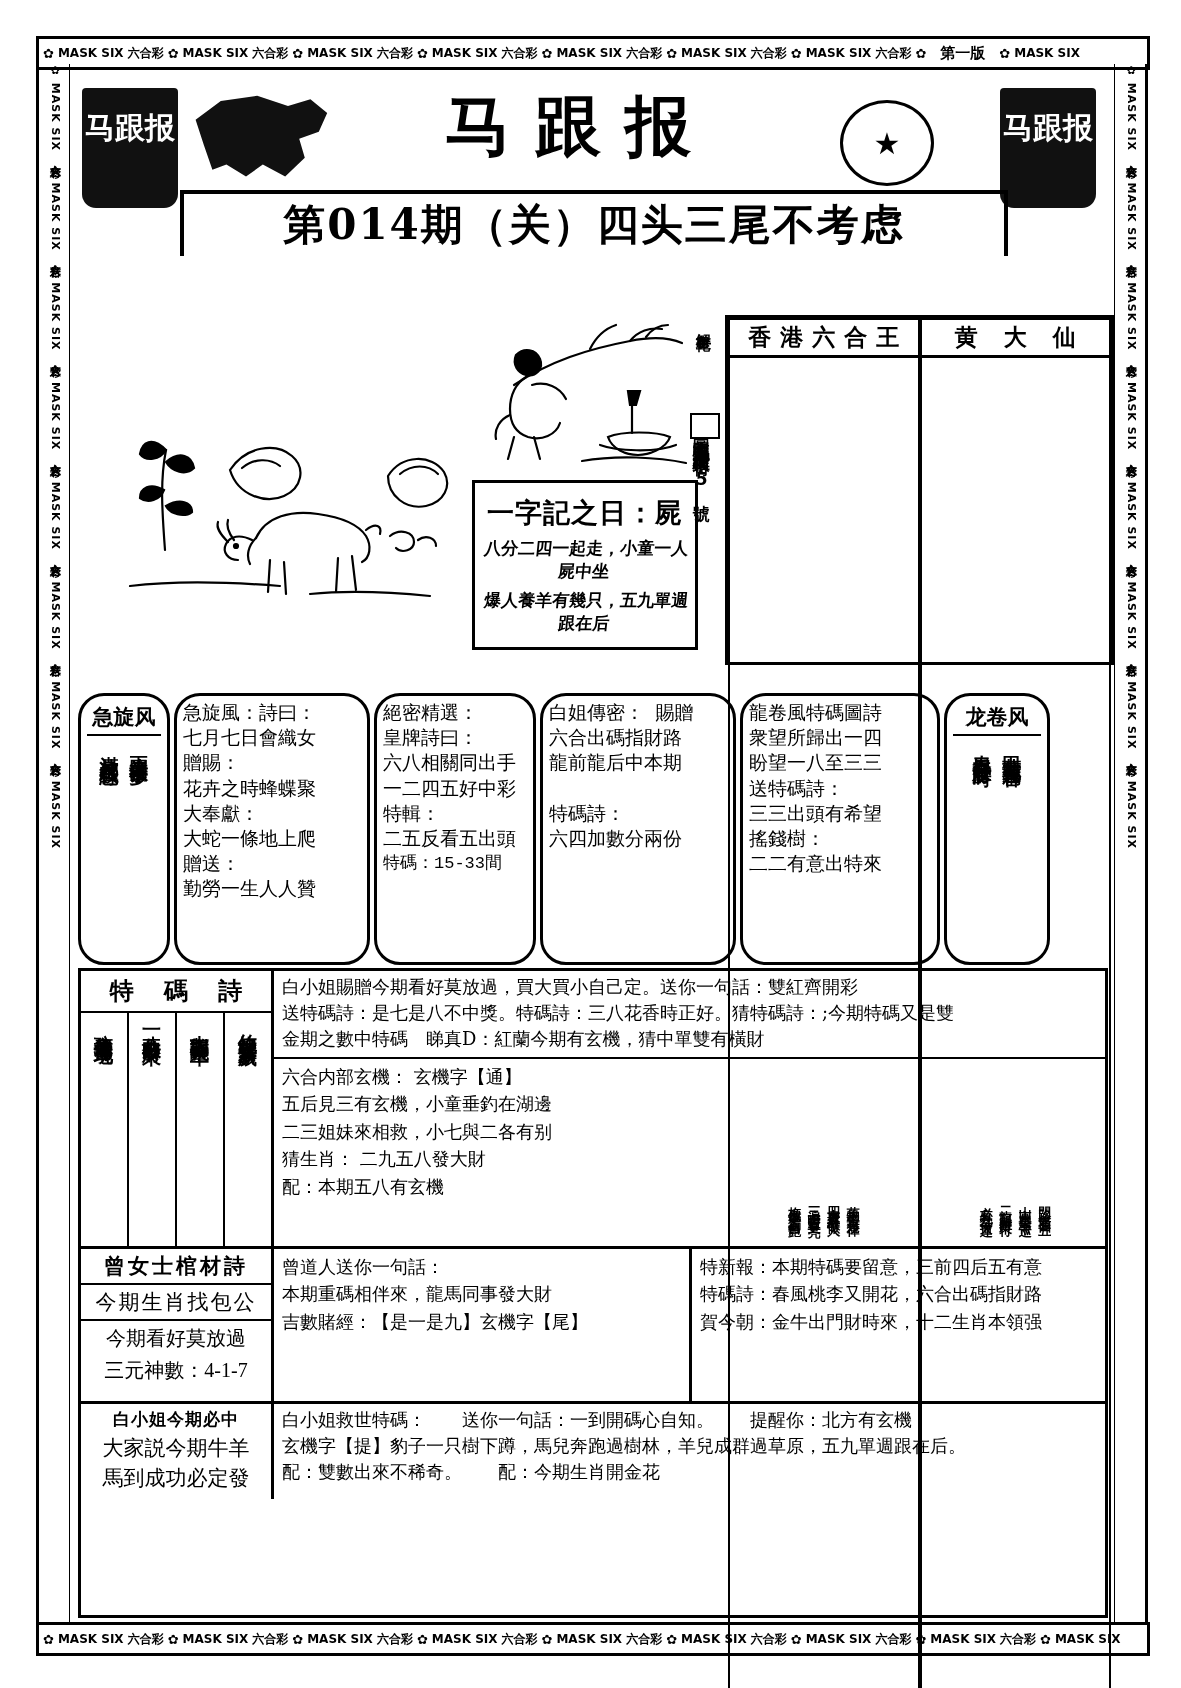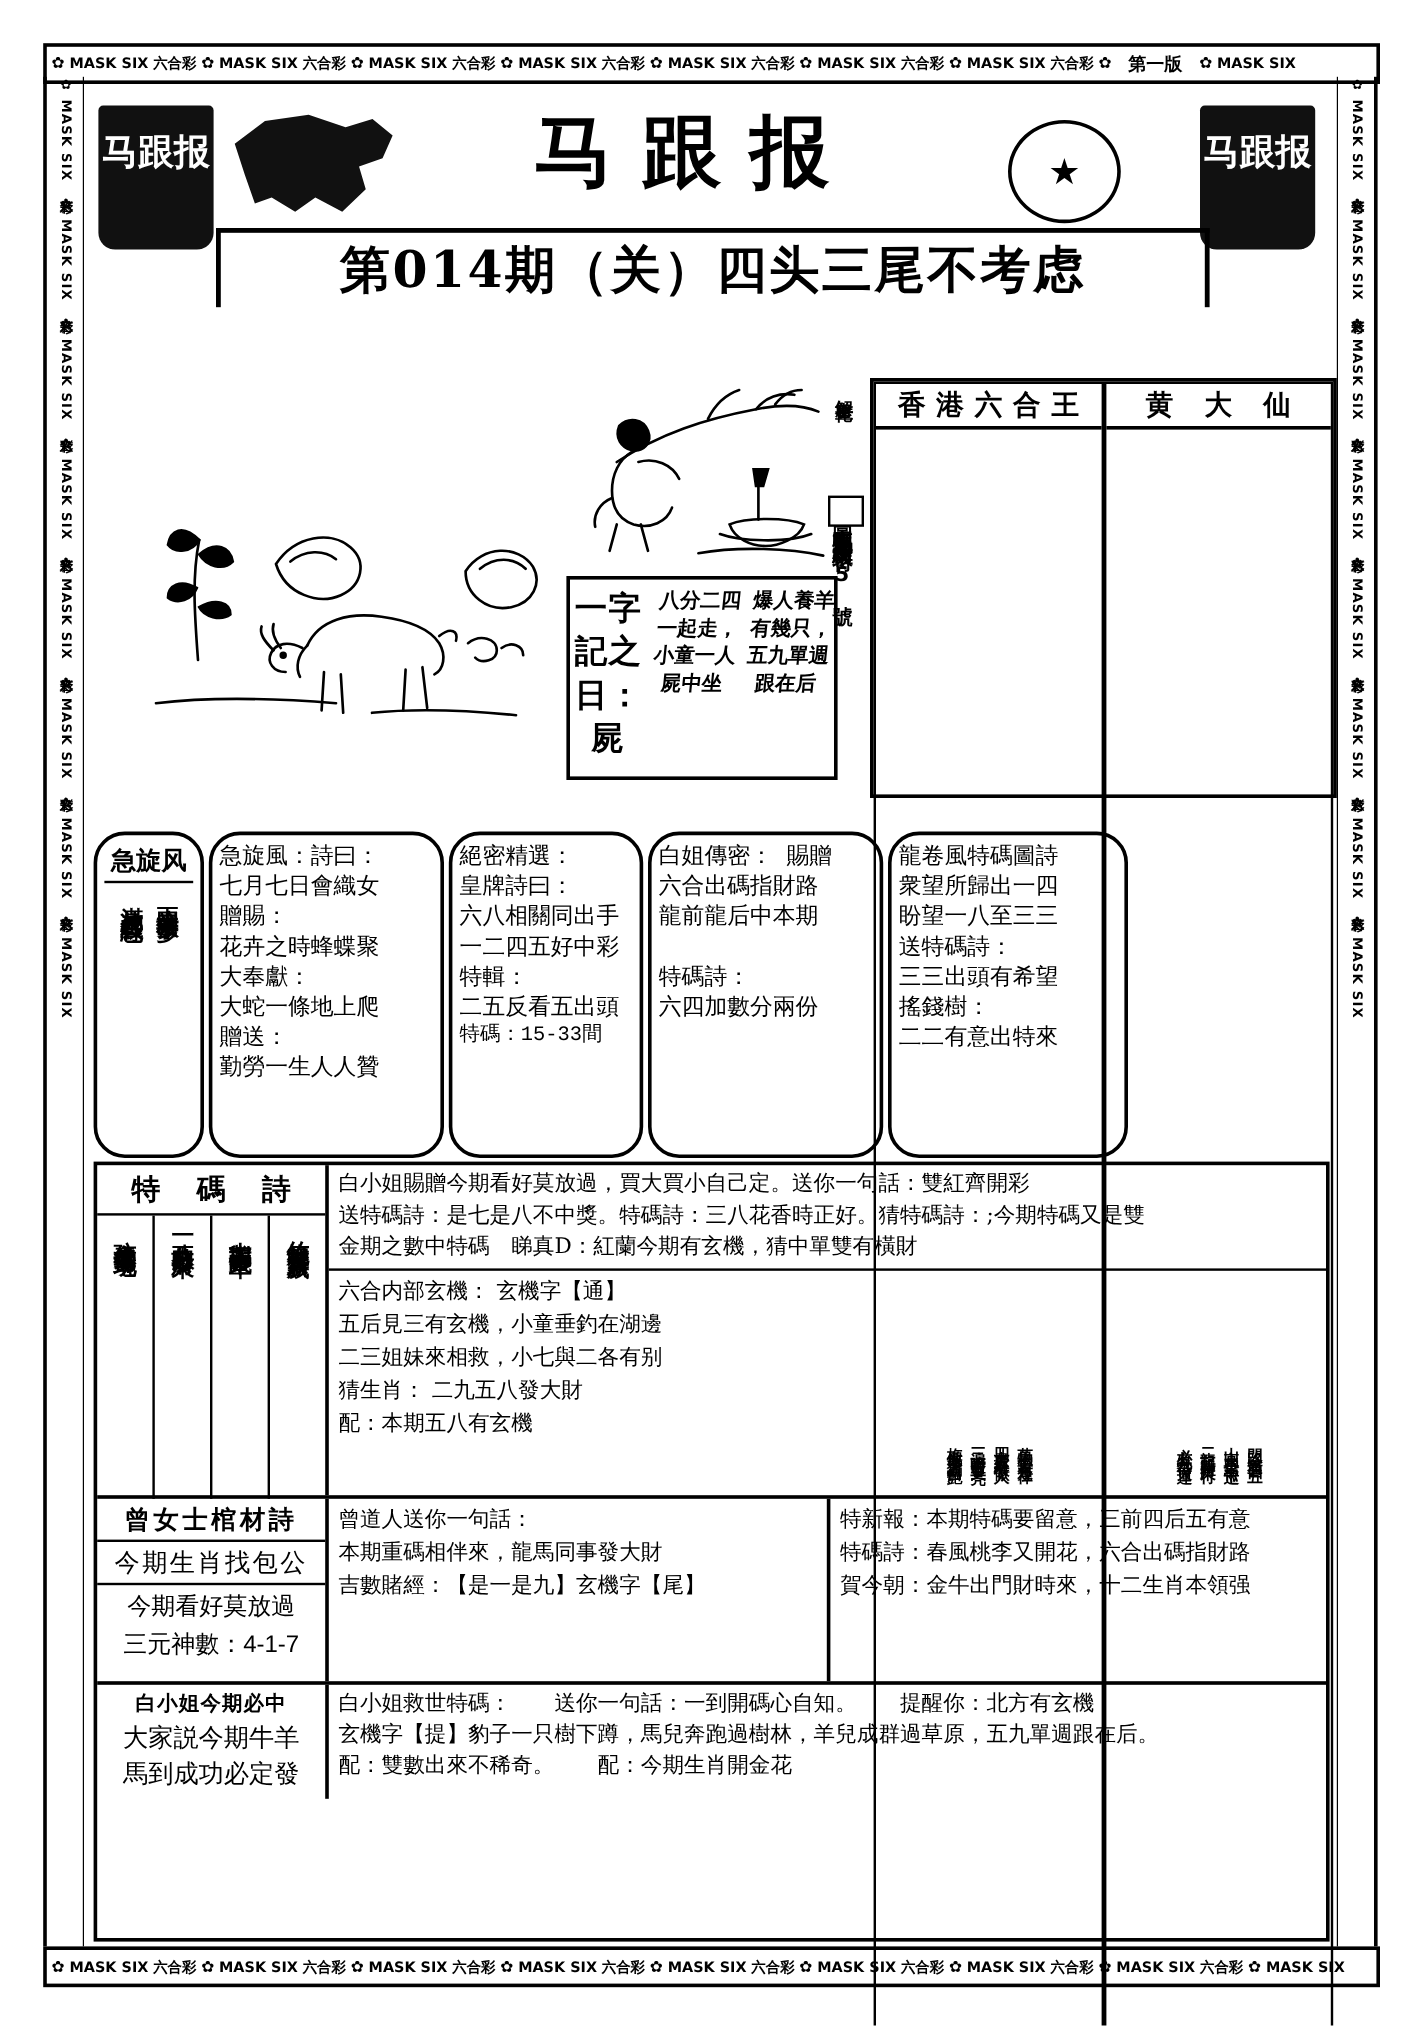--- a/index.html
+++ b/index.html
@@ -81,21 +81,21 @@
   .subtitle-bar .st{
     font-size:42px;font-weight:bold;letter-spacing:2px;
     font-family:"DejaVu Serif","Liberation Serif",serif;
   }
 
   
   .artzone{position:absolute;left:70px;top:315px;width:1044px;height:370px;}
   .midbox{
     position:absolute;left:402px;top:165px;width:226px;height:170px;
     border:3px solid #000;padding:6px 4px;box-sizing:border-box;
-    display:flex;flex-direction:row;justify-content:center;gap:6px;
+    display:flex;flex-direction:column;justify-content:center;gap:6px;
   }
   .midbox .mtitle{font-size:27px;font-weight:bold;text-align:center;
      font-family:"DejaVu Serif","Liberation Serif",serif;letter-spacing:1px;}
   .midbox .mline{font-size:17px;font-weight:bold;text-align:center;
      font-family:"DejaVu Serif","Liberation Serif",serif;
      transform:skewX(-6deg);letter-spacing:0px;}
 
   .vcap{position:absolute;writing-mode:vertical-rl;text-orientation:upright;
         font-size:15px;font-weight:bold;letter-spacing:2px;line-height:1.1;}
   .vcap-jie{left:625px;top:6px;height:90px;}
@@ -171,21 +171,21 @@
   .seg-right{flex:1;box-sizing:border-box;padding:6px 8px;}
   .seg-left p,.seg-right p{margin:0 0 4px 0;font-size:18px;line-height:1.3;
      font-family:"DejaVu Serif","Liberation Serif",serif;white-space:nowrap;}
 
   .zeng-head{text-align:center;font-size:21px;font-weight:bold;letter-spacing:3px;
      padding:3px 0;border-bottom:2px solid #000;
      font-family:"DejaVu Serif","Liberation Serif",serif;}
   .zeng-sub{text-align:center;font-size:21px;padding:3px 0;border-bottom:2px solid #000;
      font-family:"DejaVu Serif","Liberation Serif",serif;letter-spacing:2px;}
   .zeng-l{text-align:center;font-size:20px;padding:4px 0 1px;
-     font-family:Liberation Sans, sans-serif;}
+     font-family:Liberation Serif, serif;}
 
   .bai-head{text-align:center;font-size:17px;font-weight:bold;padding:4px 0 2px;
      font-family:"DejaVu Serif","Liberation Serif",serif;letter-spacing:1px;}
   .bai-l{text-align:center;font-size:21px;padding:1px 0;
      font-family:"DejaVu Serif","Liberation Serif",serif;}
   .arrowmark{position:absolute;right:-8px;bottom:-4px;font-size:20px;}
 </style>
 </head>
 <body>
 
@@ -384,20 +384,27 @@
     <div class="bub b5">
       <p>龍卷風特碼圖詩</p>
       <p>衆望所歸出一四</p>
       <p>盼望一八至三三</p>
       <p>送特碼詩：</p>
       <p>三三出頭有希望</p>
       <p>搖錢樹：</p>
       <p>二二有意出特來</p>
     </div>
 
+    <div class="bub b6">
+      <div class="bub-title">龙卷风</div>
+      <div class="vcols">
+        <div class="vcolt">田葉荷花蓮藕香</div>
+        <div class="vcolt">春風得意發財時</div>
+      </div>
+    </div>
 
   </div>
 
   <div class="lower">
 
     <div class="lrow" style="height:278px;">
       <div class="lleft">
         <div class="tm-head">特 碼 詩</div>
         <div class="tm-cols">
           <div class="tm-col">

